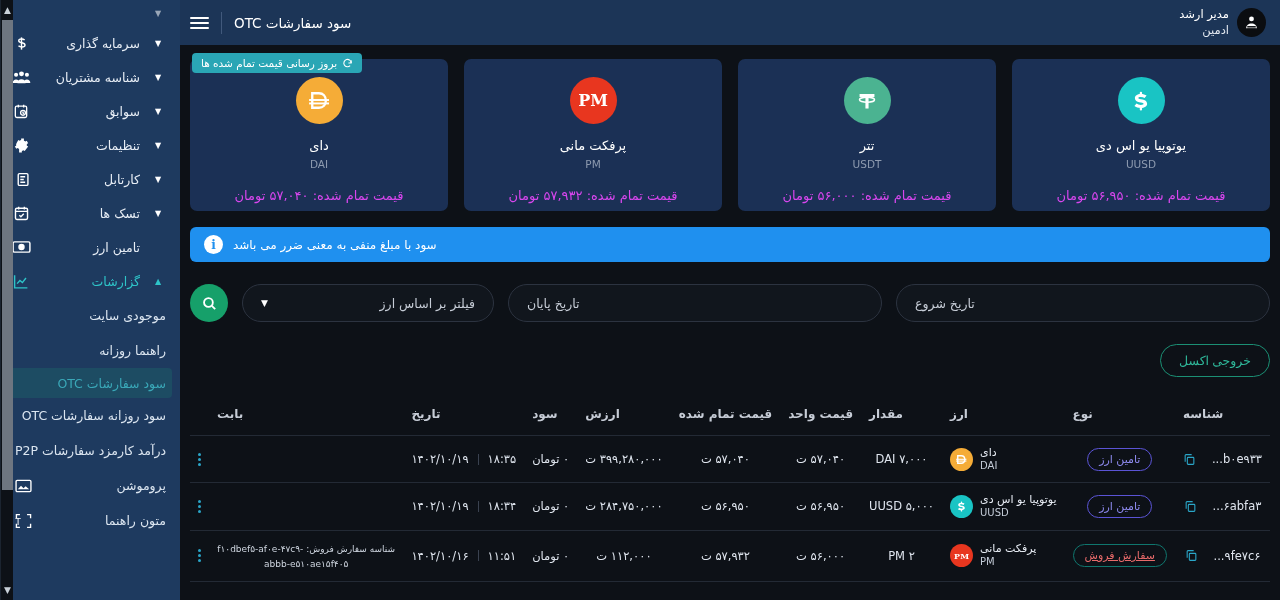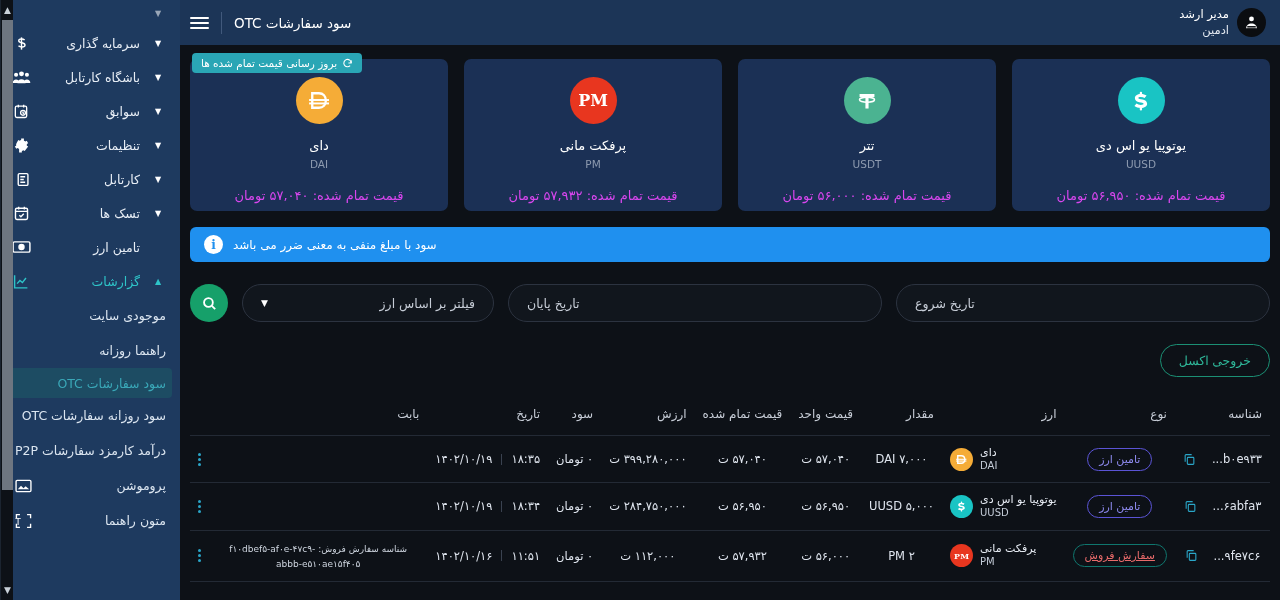--- a/index.html
+++ b/index.html
@@ -176,29 +176,29 @@
     background: #16a06a; display: flex; align-items: center;
     justify-content: center; color: #ffffff; cursor: pointer;
   }
 
   .excel-row { display: flex; justify-content: flex-start; padding: 22px 10px 0 10px; width: 1100px; }
   .excel-btn {
     border: 1px solid #1b8f74; color: #2fb89a;
     background: transparent; border-radius: 18px;
     height: 33px; padding: 0 18px; font-size: 12.5px;
     display: flex; align-items: center; cursor: pointer;
-    font-family: Liberation Sans, sans-serif;
+    font-family: Liberation Serif, serif;
   }
 
   
   .table-wrap { padding: 22px 10px 0 10px; width: 1100px; }
   table.grid { width: 1080px; border-collapse: collapse; }
   table.grid th {
-    color: #c6ccd6; font-size: 12px; font-weight: normal;
-    padding: 8px 8px 14px 8px; text-align: right;
+    color: #c6ccd6; font-size: 12px; font-weight: bold;
+    padding: 8px 8px 14px 8px; text-align: left;
     border-bottom: 1px solid #232a35; white-space: nowrap;
   }
   table.grid td {
     color: #dfe5ee; font-size: 11.5px;
     padding: 10px 8px; text-align: center;
     border-bottom: 1px solid #232a35; white-space: nowrap;
   }
   .cell-id { display: flex; align-items: center; gap: 16px; justify-content: center; }
   .copy-ic { color: #2aa6c8; }
   .badge {
@@ -535,21 +535,21 @@
         <span class="s-icon">
           <svg width="15" height="17" viewBox="0 0 24 24" fill="none" stroke="#ffffff" stroke-width="2.3">
               <path d="M17 6.5c-1.2-1.2-3-1.8-5-1.8-2.6 0-4.4 1.1-4.4 2.9 0 4.4 10 1.8 10 6.6 0 2-2 3.3-4.9 3.3-2.3 0-4.3-.7-5.5-2"></path>
               <line x1="12" y1="2.2" x2="12" y2="21.8"></line>
             </svg>
         </span>
       </div>
 
       <div class="side-item">
         <span class="s-caret">▼</span>
-        <span class="s-label">باشگاه کارتابل</span>
+        <span class="s-label">شناسه مشتریان</span>
         <span class="s-icon">
           <svg width="19" height="15" viewBox="0 0 28 20" fill="#ffffff">
               <circle cx="6" cy="6" r="3"></circle>
               <circle cx="14" cy="4.6" r="3.6"></circle>
               <circle cx="22" cy="6" r="3"></circle>
               <path d="M1 18c0-3 2.2-5 5-5s5 2 5 5z"></path>
               <path d="M8 18.5c0-3.6 2.6-6 6-6s6 2.4 6 6z"></path>
               <path d="M17 18c0-3 2.2-5 5-5s5 2 5 5z"></path>
             </svg>
         </span>

